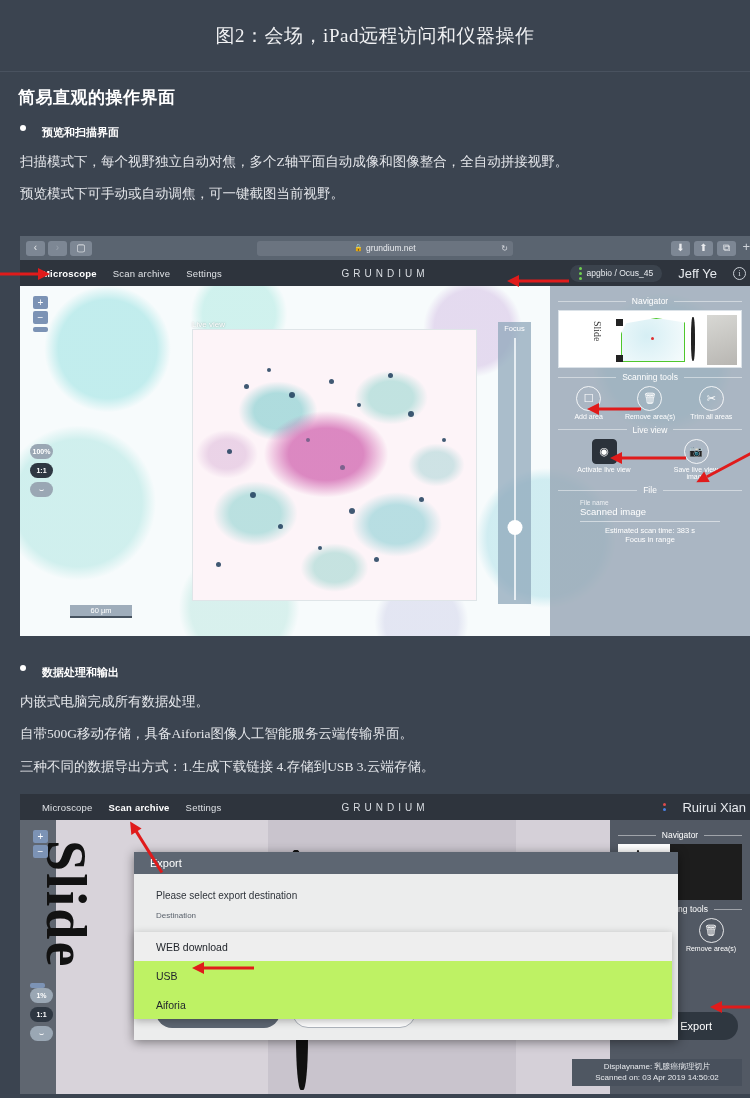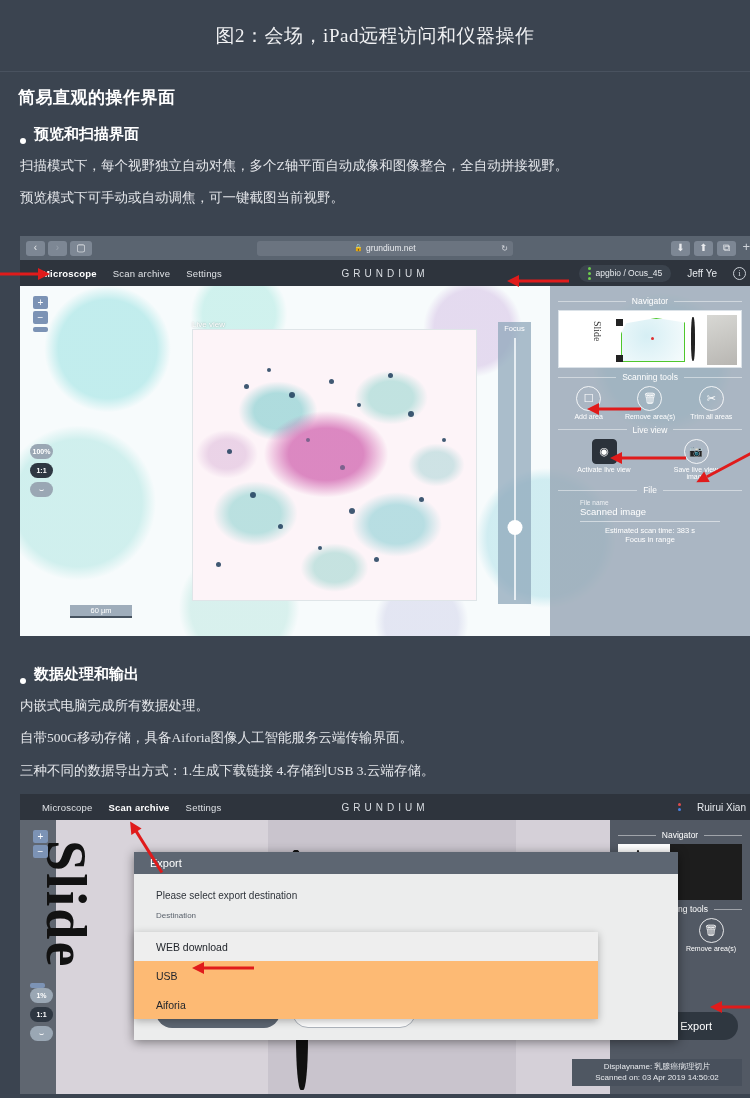--- a/index.html
+++ b/index.html
@@ -24,22 +24,22 @@
   }
 
   
   .content { padding: 14px 18px 0 18px; }
   h2.section-head {
     color: #ffffff; font-size: 17px; font-weight: 700;
     font-family: "Liberation Serif", serif;
     margin-bottom: 16px; letter-spacing: .5px;
   }
   .bullet-head {
-    display: flex; align-items: flex-end; gap: 8px;
-    color: #ffffff; font-size: 15px; font-weight: 700;
+    display: flex; align-items: flex-start; gap: 16px;
+    color: #ffffff; font-size: 11px; font-weight: 700;
     font-family: "Liberation Serif", serif;
     margin: 6px 0 12px 2px;
   }
   .bullet-dot {
     width: 6px; height: 6px; border-radius: 50%;
     background: #ffffff; flex: 0 0 auto;
   }
   p.para {
     color: #e4e6ea; font-size: 13.5px; line-height: 1.5;
     font-family: "Liberation Serif", serif;
@@ -88,21 +88,21 @@
     color: #d9dde2; font-size: 10px; letter-spacing: 4px;
   }
   .hdr-right { position: absolute; right: 4px; display: flex; align-items: center; gap: 16px; }
   .acct-pill {
     background: #3b434d; border-radius: 10px; height: 17px;
     display: flex; align-items: center; gap: 5px; padding: 0 9px;
   }
   .dots { display: flex; flex-direction: column; gap: 2px; }
   .dot-g { width: 3px; height: 3px; border-radius: 50%; background: #6fcf4f; }
   .acct-text { color: #e7eaee; font-size: 8.5px; }
-  .user-name { color: #e7eaee; font-size: 10px; }
+  .user-name { color: #e7eaee; font-size: 13px; }
   .info-circle {
     width: 13px; height: 13px; border-radius: 50%;
     border: 1px solid #c9ced5; color: #c9ced5;
     font-size: 9px; display: flex; align-items: center; justify-content: center;
     font-family: "Liberation Serif", serif;
   }
 
   
   .viewer { position: relative; height: 350px; background: #ffffff; overflow: hidden; }
   .tissue-bg {
@@ -292,22 +292,22 @@
   .dlg-field-lbl { font-size: 8px; color: #5a626c; }
   .dlg-btn-row { position: absolute; bottom: 12px; left: 22px; display: flex; gap: 12px; }
   .dlg-btn {
     width: 124px; height: 32px; border-radius: 16px;
     display: flex; align-items: center; justify-content: center;
     font-size: 10.5px;
   }
   .dlg-btn.primary { background: #5d6672; color: #ffffff; }
   .dlg-btn.ghost { background: #ffffff; color: #333a42; border: 1px solid #aeb4bc; }
   .dropdown {
-    position: absolute; left: 0; top: 58px; width: 464px;
-    background: #fdba74; box-shadow: 0 2px 8px rgba(0,0,0,.28); z-index: 25;
+    position: absolute; left: 0; top: 58px; width: 538px;
+    background: #bef264; box-shadow: 0 2px 8px rgba(0,0,0,.28); z-index: 25;
   }
   .dd-item {
     height: 29px; display: flex; align-items: center; padding-left: 22px;
     font-size: 10.5px; color: #22262c;
   }
   .dd-item.sel { background: #eeeeee; }
 </style>
 </head>
 <body>
 

